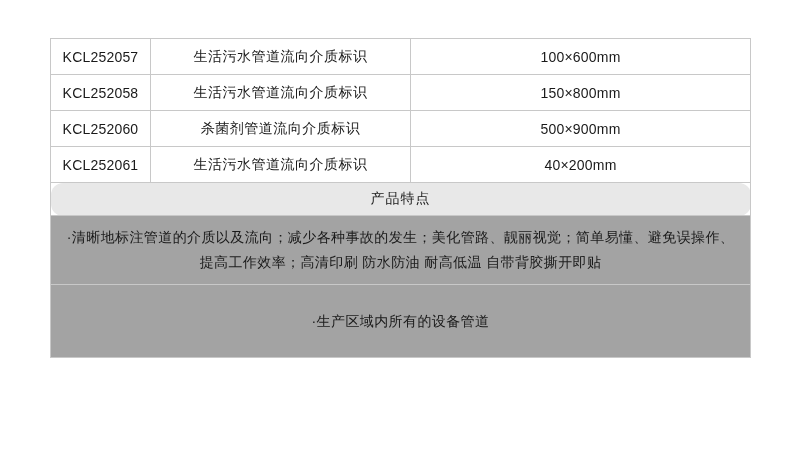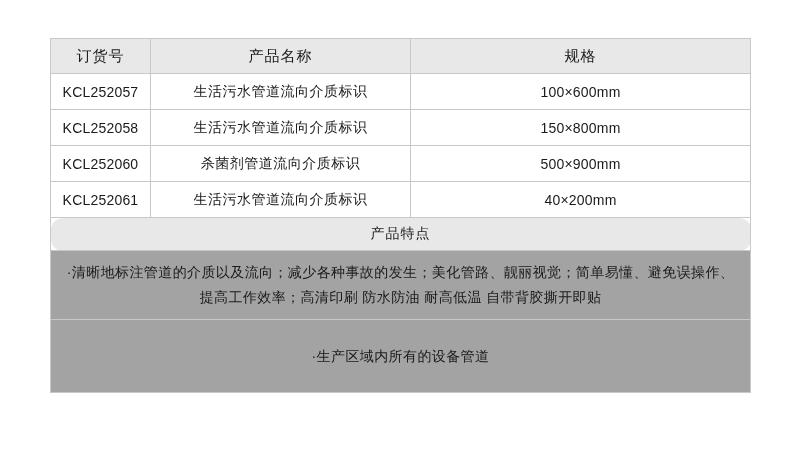--- a/index.html
+++ b/index.html
@@ -86,25 +86,20 @@
 <body>
 
 <div class="page">
   <table class="product-table">
     <colgroup>
       <col class="col-code">
       <col class="col-name">
       <col class="col-spec">
     </colgroup>
     <tbody>
-      <tr class="header-row">
-        <td>订货号</td>
-        <td>产品名称</td>
-        <td>规格</td>
-      </tr>
 
       <tr class="data-row">
         <td class="cell-code">KCL252057</td>
         <td class="cell-name">生活污水管道流向介质标识</td>
         <td class="cell-spec">100×600mm</td>
       </tr>
       <tr class="data-row">
         <td class="cell-code">KCL252058</td>
         <td class="cell-name">生活污水管道流向介质标识</td>
         <td class="cell-spec">150×800mm</td>

